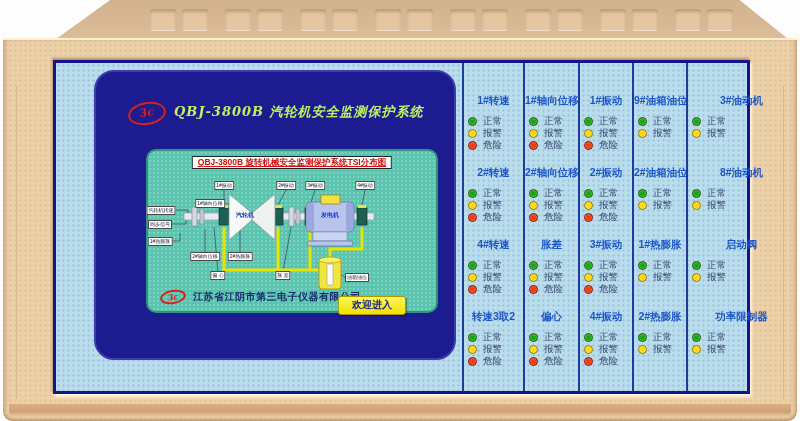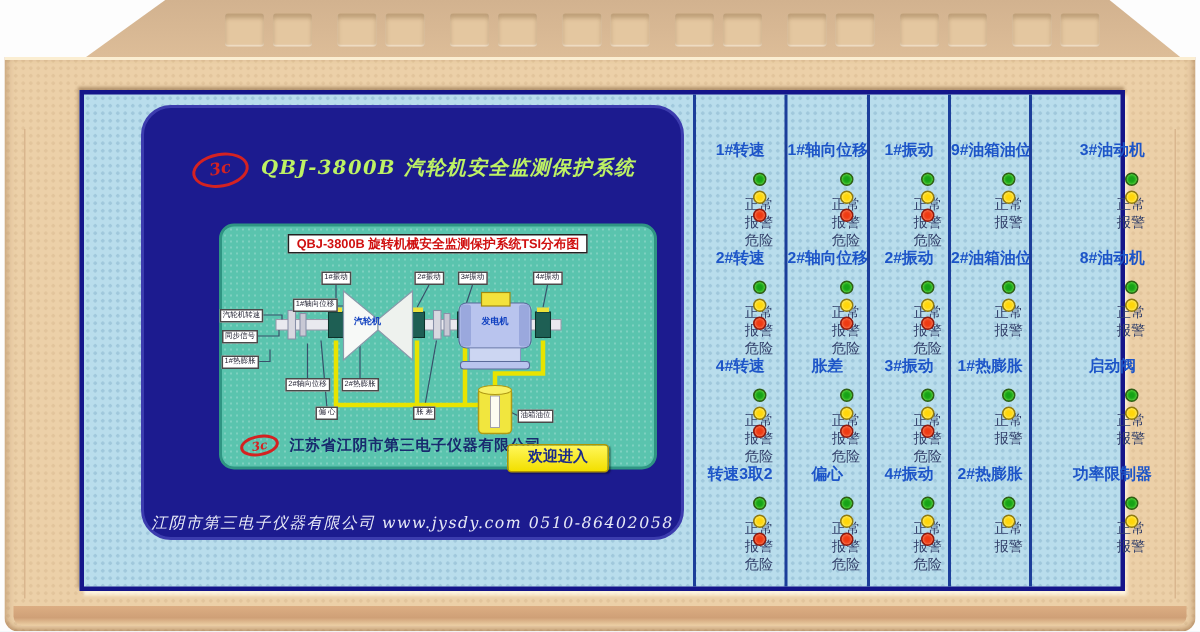--- a/index.html
+++ b/index.html
@@ -38,21 +38,21 @@
   .footer-line{position:absolute;left:0;right:0;top:270px;text-align:center;color:#e6e8f6;
     font:italic 10.5px "DejaVu Serif",serif;letter-spacing:1px;white-space:nowrap;}
   
   .mimic{position:absolute;left:50px;top:77px;width:292px;height:164px;border-radius:10px;
     border:2px solid #2f9583;box-sizing:border-box;
     background:linear-gradient(180deg,#66ccb6,#54bda6);
     background-image:radial-gradient(circle,rgba(255,255,255,.22) .8px,transparent 1px);
     background-size:4px 4px;background-color:#5ac4ae;}
   .banner{position:absolute;left:50%;top:5px;transform:translateX(-50%);background:#fff;
     border:1px solid #222;color:#d01010;font-weight:bold;font-size:8.5px;line-height:11px;
-    padding:0 5px;white-space:nowrap;}
+    padding:0 5px;white-space:nowrap;text-decoration:underline;}
   .diagram{position:absolute;left:0;top:18px;width:292px;height:124px;}
   .tag{position:absolute;transform:translateX(-50%);background:#fff;border:1px solid #4a4a4a;
     color:#223;font-size:5px;line-height:7px;padding:0 1px;white-space:nowrap;}
   .mlabel{position:absolute;transform:translateX(-50%);color:#1040c0;font-weight:bold;
     font-size:6px;line-height:7px;white-space:nowrap;}
   .company-row{position:absolute;left:12px;top:136px;height:20px;display:flex;align-items:center;gap:7px;}
   .co-logo{width:26px;height:14px;border:2px solid #d42222;border-radius:50%;box-sizing:border-box;
     color:#d42222;font:italic bold 8px "DejaVu Serif",serif;text-align:center;line-height:10px;
     transform:rotate(-10deg);flex:0 0 auto;}
   .co-text{color:#182a6e;font-weight:bold;font-size:10px;letter-spacing:.5px;white-space:nowrap;}
@@ -60,21 +60,21 @@
     border-radius:3px;background:linear-gradient(180deg,#fff75a,#f2df00);color:#1a2a8a;
     font-weight:bold;font-size:10px;line-height:16px;text-align:center;cursor:pointer;
     box-shadow:1px 1px 1px rgba(0,0,0,.35);}
   
   .ipanel{position:absolute;left:406px;top:0;bottom:0;width:333px;display:grid;
     grid-template-columns:61px 55px 54px 54px 1fr;}
   .pcol{border-left:2px solid #1c3e9a;box-sizing:border-box;padding-top:30px;}
   .pcell{height:72px;box-sizing:border-box;}
   .ptitle{text-align:center;color:#1d55c8;font-weight:bold;font-size:10.5px;line-height:14px;
     margin-bottom:8px;white-space:nowrap;}
-  .ledrow{display:flex;align-items:center;gap:6px;height:12px;margin-left:25px;flex-direction:column;}
+  .ledrow{display:flex;align-items:center;gap:6px;height:12px;margin-left:4px;}
   .led{width:9px;height:9px;border-radius:50%;box-sizing:border-box;flex:0 0 auto;}
   .led-normal{background:#16a316;border:1.5px solid #2f5f14;box-shadow:inset 0 0 2px #9f6;}
   .led-alarm {background:#ffd60a;border:1.5px solid #8f7a12;box-shadow:inset 0 0 2px #ffa;}
   .led-danger{background:#ef3a12;border:1.5px solid #8f1a0e;box-shadow:inset 0 0 2px #fa8;}
   .ledlbl{color:#33406a;font-size:9.5px;white-space:nowrap;}
 </style>
 </head>
 <body>
 
 <div id="stage">
@@ -192,21 +192,20 @@
             </div>
         </div>
 
         <div class="company-row">
           <div class="co-logo">3c</div>
           <div class="co-text">江苏省江阴市第三电子仪器有限公司</div>
         </div>
         <div class="enter-btn">欢迎进入</div>
       </div>
 
-      <div class="footer-line">江阴市第三电子仪器有限公司  www.jysdy.com  0510-86402058</div>
     </div>
 
     <div class="ipanel">
         <div class="pcol">
           <div class="pcell">
             <div class="ptitle">1#转速</div>
             <div class="ledrow">
               <span class="led led-normal"></span>
               <span class="ledlbl">正常</span>
             </div>

